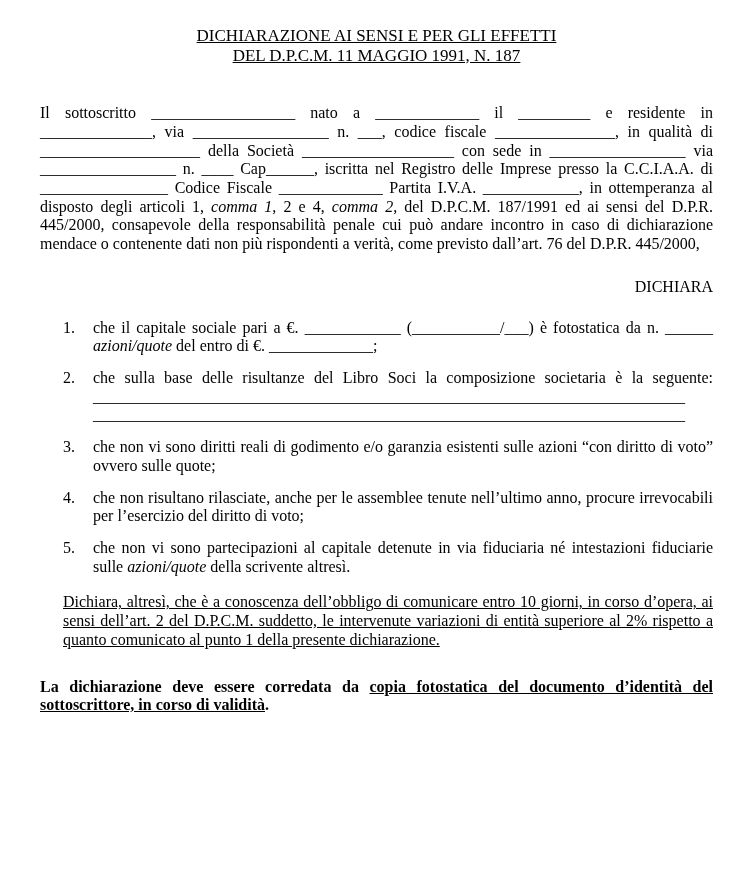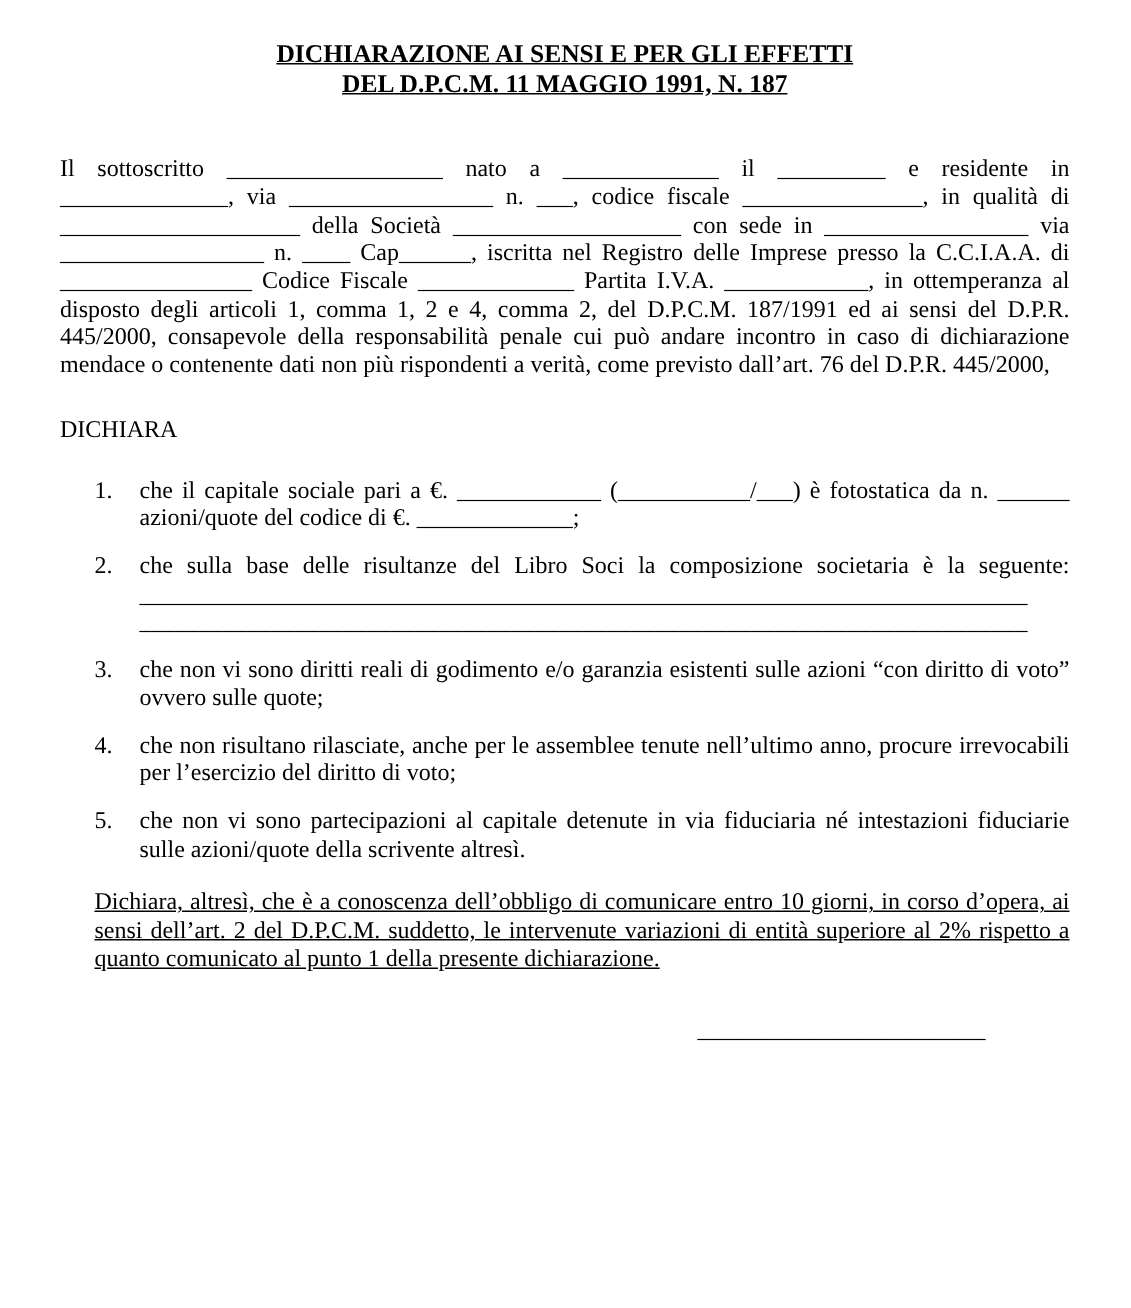--- a/index.html
+++ b/index.html
@@ -8,54 +8,54 @@
     height: 872px;
     box-sizing: border-box;
     padding: 26px 41px 0 40px;
     background: #ffffff;
     color: #000000;
     font-family: "Liberation Serif", "DejaVu Serif", serif;
     font-size: 16px;
     line-height: 1.17;
     overflow: hidden;
   }
-  .title { text-align: center; font-weight: bold; font-size: 17px; line-height: 1.18; margin-bottom: 38px; }
+  .title { text-align: center; font-weight: normal; font-size: 17px; line-height: 1.18; margin-bottom: 38px; }
   .title .tspan { text-decoration: underline; }
   .para { margin: 0; text-align: justify; }
   .intro { margin-bottom: 24px; }
-  .dichiara { text-align: left; margin-bottom: 22px; }
+  .dichiara { text-align: right; margin-bottom: 22px; }
   .list { margin: 0; }
   .li { display: flex; margin-bottom: 13px; }
   .num { flex: none; width: 30px; margin-left: 23px; }
   .li-text { flex: 1; text-align: justify; }
   .closing { margin-left: 23px; margin-top: 17px; text-decoration: underline; }
   .signature { margin-top: 28px; margin-left: 425px; }
   .sig-line { margin-top: 9px; }
   .footer { font-weight: bold; margin-top: 23px; }
-  .it { }
+  .it { font-style: italic; }
   .ul { text-decoration: underline; }
 </style>
 </head>
 <body>
 
 <div class="page">
 
   <div class="title">
     <div><span class="tspan">DICHIARAZIONE AI SENSI E PER GLI EFFETTI</span></div>
     <div><span class="tspan">DEL D.P.C.M. 11 MAGGIO 1991, N. 187</span></div>
   </div>
 
   <p class="para intro"><span>Il sottoscritto </span><span>__________________</span><span> nato a </span><span>_____________</span><span> il </span><span>_________</span><span> e residente in </span><span>______________</span><span>, via </span><span>_________________</span><span> n. </span><span>___</span><span>, codice fiscale </span><span>_______________</span><span>, in qualità di </span><span>____________________</span><span> della Società </span><span>___________________</span><span> con sede in </span><span>_________________</span><span> via </span><span>_________________</span><span> n. </span><span>____</span><span> Cap</span><span>______</span><span>, iscritta nel Registro delle Imprese presso la C.C.I.A.A. di </span><span>________________</span><span> Codice Fiscale </span><span>_____________</span><span> Partita I.V.A. </span><span>____________</span><span>, in ottemperanza al disposto degli articoli 1, </span><span class="it">comma 1</span><span>, 2 e 4, </span><span class="it">comma 2</span><span>, del D.P.C.M. 187/1991 ed ai sensi del D.P.R. 445/2000, consapevole della responsabilità penale cui può andare incontro in caso di dichiarazione mendace o contenente dati non più rispondenti a verità, come previsto dall’art. 76 del D.P.R. 445/2000,</span></p>
 
   <div class="dichiara">DICHIARA</div>
 
   <div class="list">
     <div class="li">
       <span class="num">1.</span>
-      <div class="li-text"><span>che il capitale sociale pari a €. </span><span>____________</span><span> (</span><span>___________</span><span>/</span><span>___</span><span>) è fotostatica da n. </span><span>______</span><span> </span><span class="it">azioni/quote</span><span> del codice di €. </span><span>_____________</span><span>;</span></div>
+      <div class="li-text"><span>che il capitale sociale pari a €. </span><span>____________</span><span> (</span><span>___________</span><span>/</span><span>___</span><span>) è fotostatica da n. </span><span>______</span><span> </span><span class="it">azioni/quote</span><span> del entro di €. </span><span>_____________</span><span>;</span></div>
     </div>
     <div class="li">
       <span class="num">2.</span>
       <div class="li-text"><span>che sulla base delle risultanze del Libro Soci la composizione societaria è la seguente: </span><span>__________________________________________________________________________</span><span> </span><span>__________________________________________________________________________</span></div>
     </div>
     <div class="li">
       <span class="num">3.</span>
       <div class="li-text"><span>che non vi sono diritti reali di godimento e/o garanzia esistenti sulle azioni “con diritto di voto” ovvero sulle quote;</span></div>
     </div>
     <div class="li">
@@ -64,17 +64,17 @@
     </div>
     <div class="li">
       <span class="num">5.</span>
       <div class="li-text"><span>che non vi sono partecipazioni al capitale detenute in via fiduciaria né intestazioni fiduciarie sulle </span><span class="it">azioni/quote</span><span> della scrivente altresì.</span></div>
     </div>
   </div>
 
   <p class="para closing"><span>Dichiara, altresì, che è a conoscenza dell’obbligo di comunicare entro 10 giorni, in corso d’opera, ai sensi dell’art. 2 del D.P.C.M. suddetto, le intervenute variazioni di entità superiore al 2% rispetto a quanto comunicato al punto 1 della presente dichiarazione.</span></p>
 
   <div class="signature">
-    <div class="sig-line">________________________</div>
   </div>
 
+  <p class="para footer"><span>La dichiarazione deve essere corredata da </span><span class="ul">copia fotostatica del documento d’identità del sottoscrittore, in corso di validità</span><span>.</span></p>
 
 </div>
 
 </body></html>

